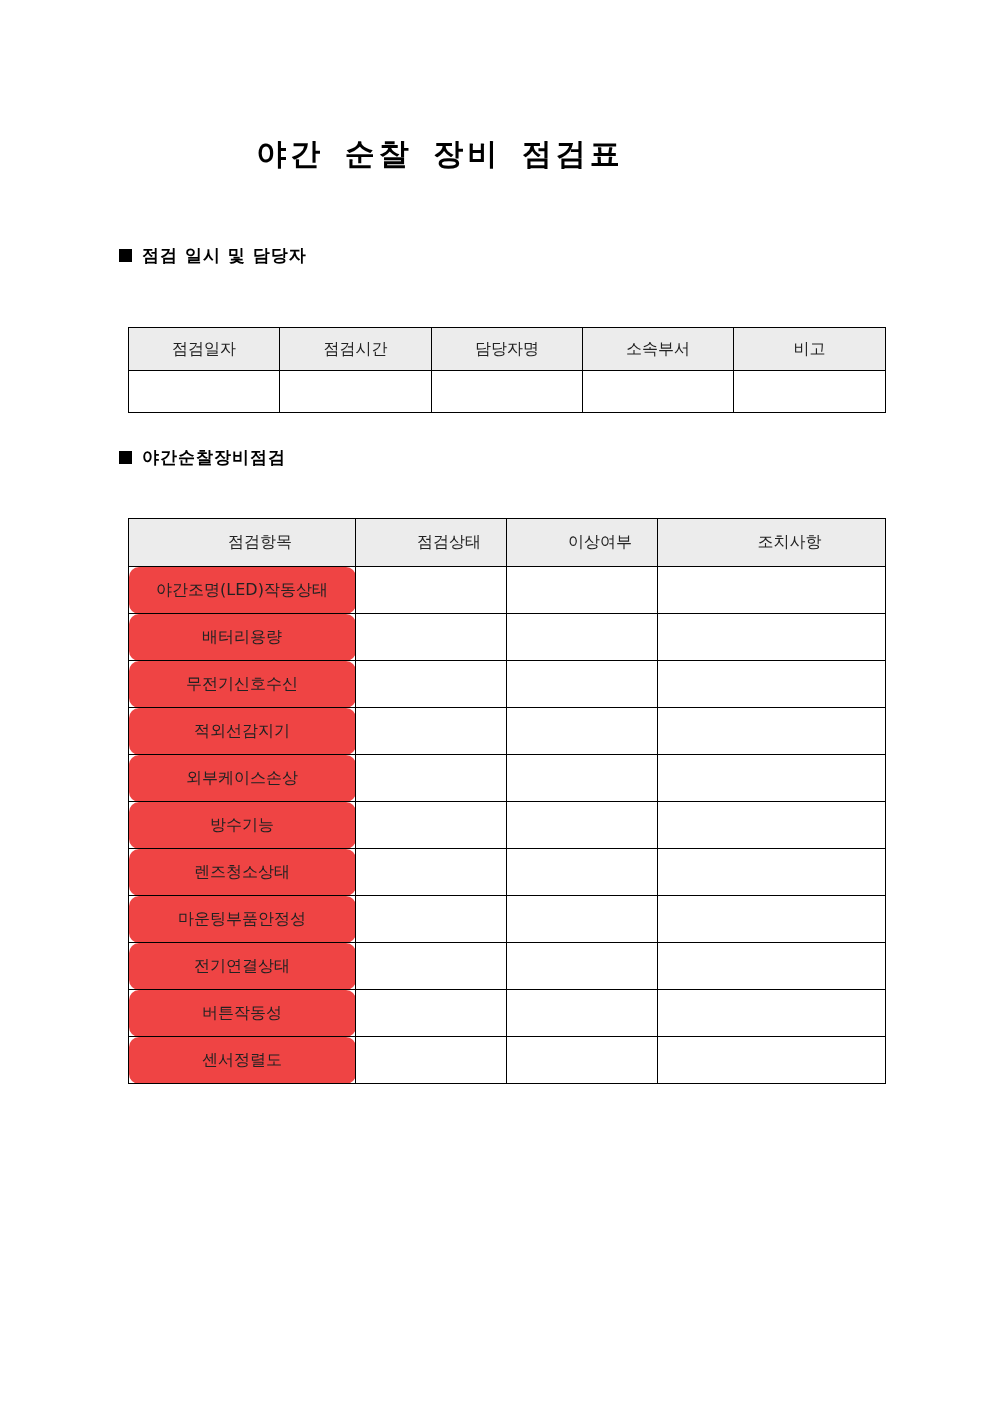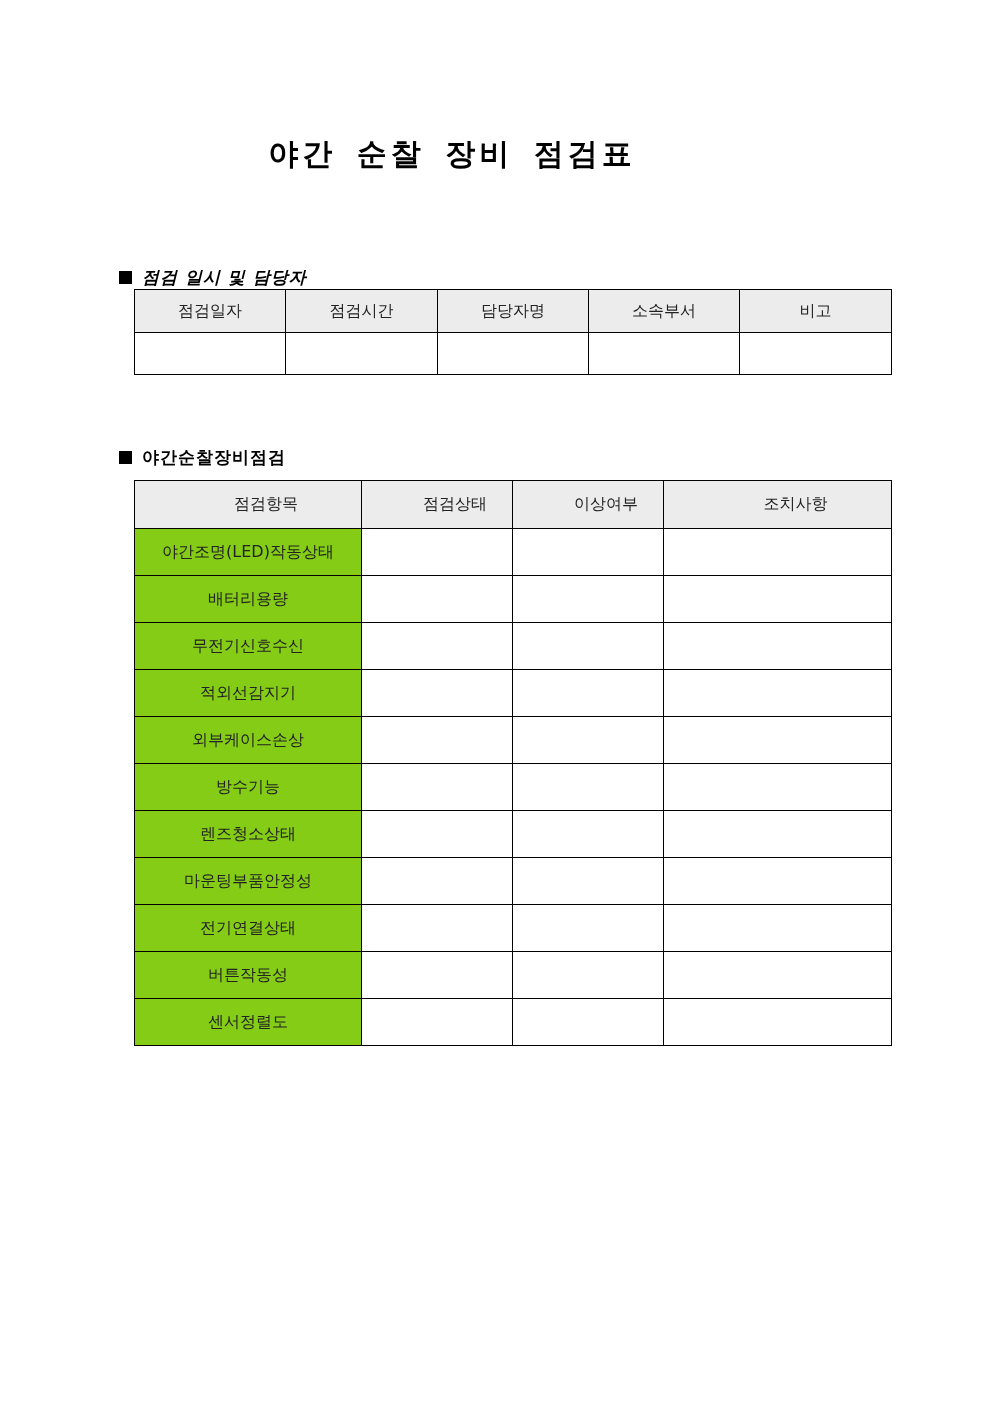--- a/index.html
+++ b/index.html
@@ -1,36 +1,36 @@
 <!DOCTYPE html>
 <html><head>
 <meta charset="utf-8">
 <style>
   html, body { margin: 0; padding: 0; background: #ffffff; }
   body { width: 992px; height: 1403px; position: relative; font-family: "DejaVu Sans", sans-serif; color: #000; }
-  .title { position: absolute; left: 12px; top: 134px; width: 880px; text-align: center; font-size: 30px; font-weight: bold; letter-spacing: 4px; word-spacing: 6px; }
+  .title { position: absolute; left: 0; top: 134px; width: 880px; text-align: center; font-size: 30px; font-weight: bold; letter-spacing: 4px; word-spacing: 6px; }
   .section-heading { position: absolute; left: 119px; font-size: 17px; font-weight: bold; letter-spacing: 1px; }
   .section-heading .bullet { display: inline-block; width: 13px; height: 13px; background: #000; margin-right: 10px; vertical-align: -1px; }
-  table { position: absolute; left: 134px; border-collapse: collapse; table-layout: fixed; }
+  table { position: absolute; left: 128px; border-collapse: collapse; table-layout: fixed; margin-top: 38px; }
   td, th { border: 1px solid #000; padding: 0; text-align: center; vertical-align: middle; font-size: 16px; font-weight: normal; color: #222; }
   th { background: #ececec; }
-  td.label { background: #84cc16; }
+  td.label { background: #ef4444; border-radius: 10px; }
   #t1 { top: 289px; width: 757px; }
   #t1 th { height: 42px; }
   #t1 td { height: 41px; }
   #t2 { top: 480px; width: 757px; }
   #t2 th { height: 47px; padding-left: 36px; }
   #t2 td { height: 46px; }
 </style>
 </head>
 <body>
 
 <div class="title">야간 순찰 장비 점검표</div>
 
-<div class="section-heading" style="top:266px;font-style:italic;">
+<div class="section-heading" style="top:244px;">
   <span class="bullet"></span><span>점검 일시 및 담당자</span>
 </div>
 
 <table id="t1">
   <colgroup>
     <col style="width:151px">
       <col style="width:152px">
       <col style="width:151px">
       <col style="width:151px">
       <col style="width:152px">

